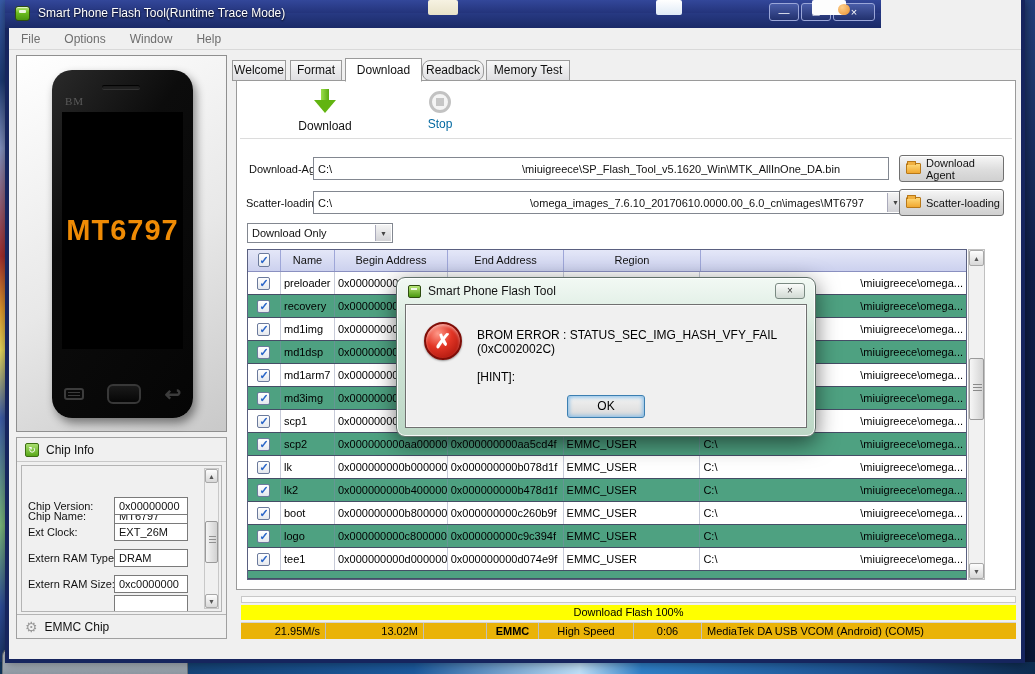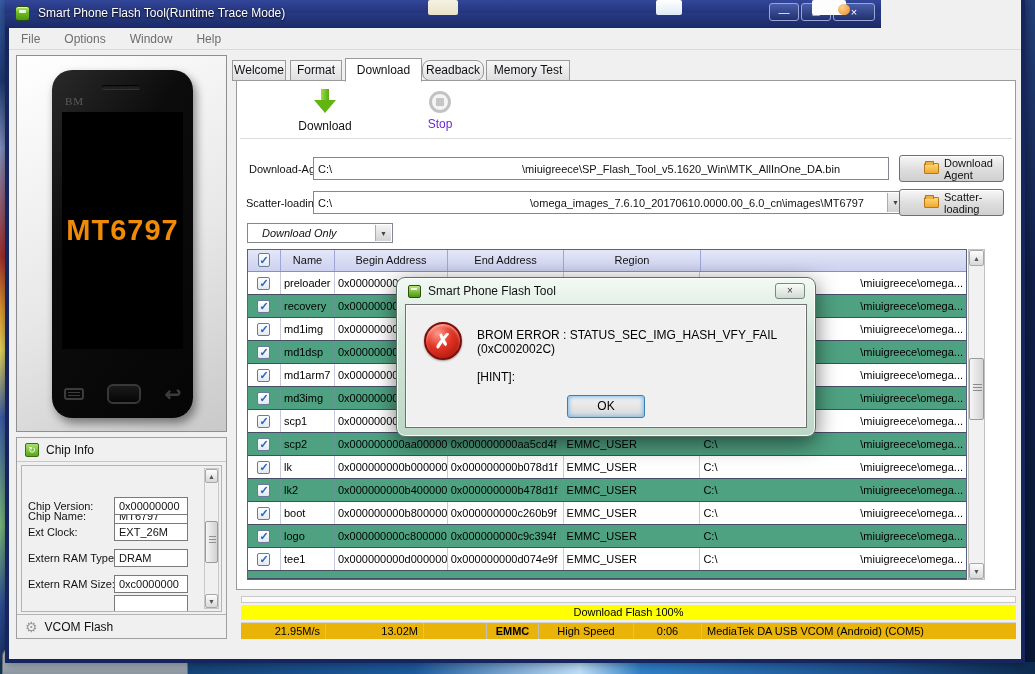--- a/index.html
+++ b/index.html
@@ -86,33 +86,33 @@
 
   
   .tb-download { position:absolute; left:43px; top:8px; width:90px; text-align:center; }
   .dl-arrow { position:relative; width:22px; height:26px; margin:0 auto; }
   .dl-arrow .stem { position:absolute; left:7px; top:0; width:8px; height:12px; background:linear-gradient(90deg,#9ade4a,#5aaa10); }
   .dl-arrow .head { position:absolute; left:0; top:11px; width:0; height:0; border-left:11px solid transparent; border-right:11px solid transparent; border-top:13px solid #62b411; }
   .tb-label { margin-top:4px; font-size:12px; color:#111; }
   .tb-stop { position:absolute; left:158px; top:8px; width:90px; text-align:center; }
   .stop-circle { width:22px; height:22px; margin:2px auto; border-radius:50%; border:3px solid #c2c2c2; position:relative; background:#f4f4f4; }
   .stop-circle::after { content:""; position:absolute; left:4px; top:4px; width:8px; height:8px; background:#c6c6c6; }
-  .tb-label.dim { color:#6d28d9; }
+  .tb-label.dim { color:#0369a1; }
   .tb-sep { position:absolute; left:3px; top:57px; width:772px; border-top:1px solid #dcdcdc; }
 
   
   .frm-label { position:absolute; font-size:11px; color:#111; white-space:nowrap; }
   .path-box { position:absolute; background:#fff; border:1px solid #828790; display:flex; align-items:center; font-size:11px; color:#111; white-space:nowrap; overflow:hidden; padding:0 4px; }
   .path-gap { flex:0 0 auto; }
   .combo-arrow { position:absolute; right:1px; top:1px; bottom:1px; width:16px; background:linear-gradient(#f4f4f4,#d2d2d6); border-left:1px solid #aab; color:#444; font-size:7px; text-align:center; line-height:20px; }
   .pick-btn { position:absolute; width:105px; height:27px; border:1px solid #707070; border-radius:3px;
-    background:linear-gradient(#f7f7f7,#dddddd 55%, #d0d0d0); display:flex; align-items:center; gap:5px; padding-left:24px; font-size:11px; color:#111; box-shadow:inset 0 1px 0 #fff; }
+    background:linear-gradient(#f7f7f7,#dddddd 55%, #d0d0d0); display:flex; align-items:center; gap:5px; padding-left:6px; font-size:11px; color:#111; box-shadow:inset 0 1px 0 #fff; }
   .folder-icon { position:relative; width:15px; height:11px; background:linear-gradient(#ffd978,#f0a830); border:1px solid #b87818; border-radius:1px; flex:0 0 auto; }
   .folder-icon::before { content:""; position:absolute; left:0; top:-3px; width:7px; height:3px; background:#f0b040; border:1px solid #b87818; border-bottom:none; border-radius:1px 1px 0 0; }
-  .mode-select { position:absolute; left:10px; top:142px; width:146px; height:20px; background:#fff; border:1px solid #828790; font-size:11px; line-height:18px; padding-left:14px; color:#111;font-style:italic; }
+  .mode-select { position:absolute; left:10px; top:142px; width:146px; height:20px; background:#fff; border:1px solid #828790; font-size:11px; line-height:18px; padding-left:4px; color:#111; }
 
   
   .ptable { position:absolute; left:10px; top:168px; width:720px; height:331px; border:1px solid #5a6080; background:#fff; overflow:hidden; }
   .thead { display:flex; height:22px; background:linear-gradient(#e4e7f8,#ccd1ee); border-bottom:1px solid #8a90c0; }
   .th { font-size:11px; color:#111; text-align:center; line-height:21px; border-right:1px solid #9ea6d8; overflow:hidden; white-space:nowrap; }
   .trow { display:flex; height:23px; border-bottom:1px solid #454d66; background:#fff; }
   .trow.alt { background:#4ea181; }
   .td { font-size:11px; color:#000; line-height:22px; border-right:1px solid rgba(130,140,170,.45); padding:0 3px; overflow:hidden; white-space:nowrap; display:flex; align-items:center; }
   .c0 { width:33px; justify-content:center; } .c1 { width:54px; } .c2 { width:113px; } .c3 { width:116px; } .c4 { width:137px; } .c5 { width:266px; border-right:none; }
   .cb { width:13px; height:13px; border:1px solid #6b7a9c; border-radius:2px; background:linear-gradient(#fff,#e4e8ee); color:#2a66c8; font-size:11px; font-weight:bold; line-height:11px; text-align:center; }
@@ -227,21 +227,21 @@
           <span class="chip-value"></span>
         </div>
         <div class="chip-scroll">
           <div class="sc-btn sc-up">▲</div>
           <div class="sc-thumb"></div>
           <div class="sc-btn sc-down">▼</div>
         </div>
       </div>
       <div class="chip-footer">
         <span class="gear-icon">⚙</span>
-        <span class="chip-footer-text">VCOM Flash</span>
+        <span class="chip-footer-text">EMMC Chip</span>
       </div>
     </div>
 
     <div class="tab" style="left:223px; width:54px;">Welcome</div>
     <div class="tab" style="left:281px; width:52px;">Format</div>
     <div class="tab active" style="left:336px; width:77px;">Download</div>
     <div class="tab" style="left:413px; width:62px;border-radius:8px;">Readback</div>
     <div class="tab" style="left:477px; width:84px;">Memory Test</div>
 
     <div class="tabpage">

